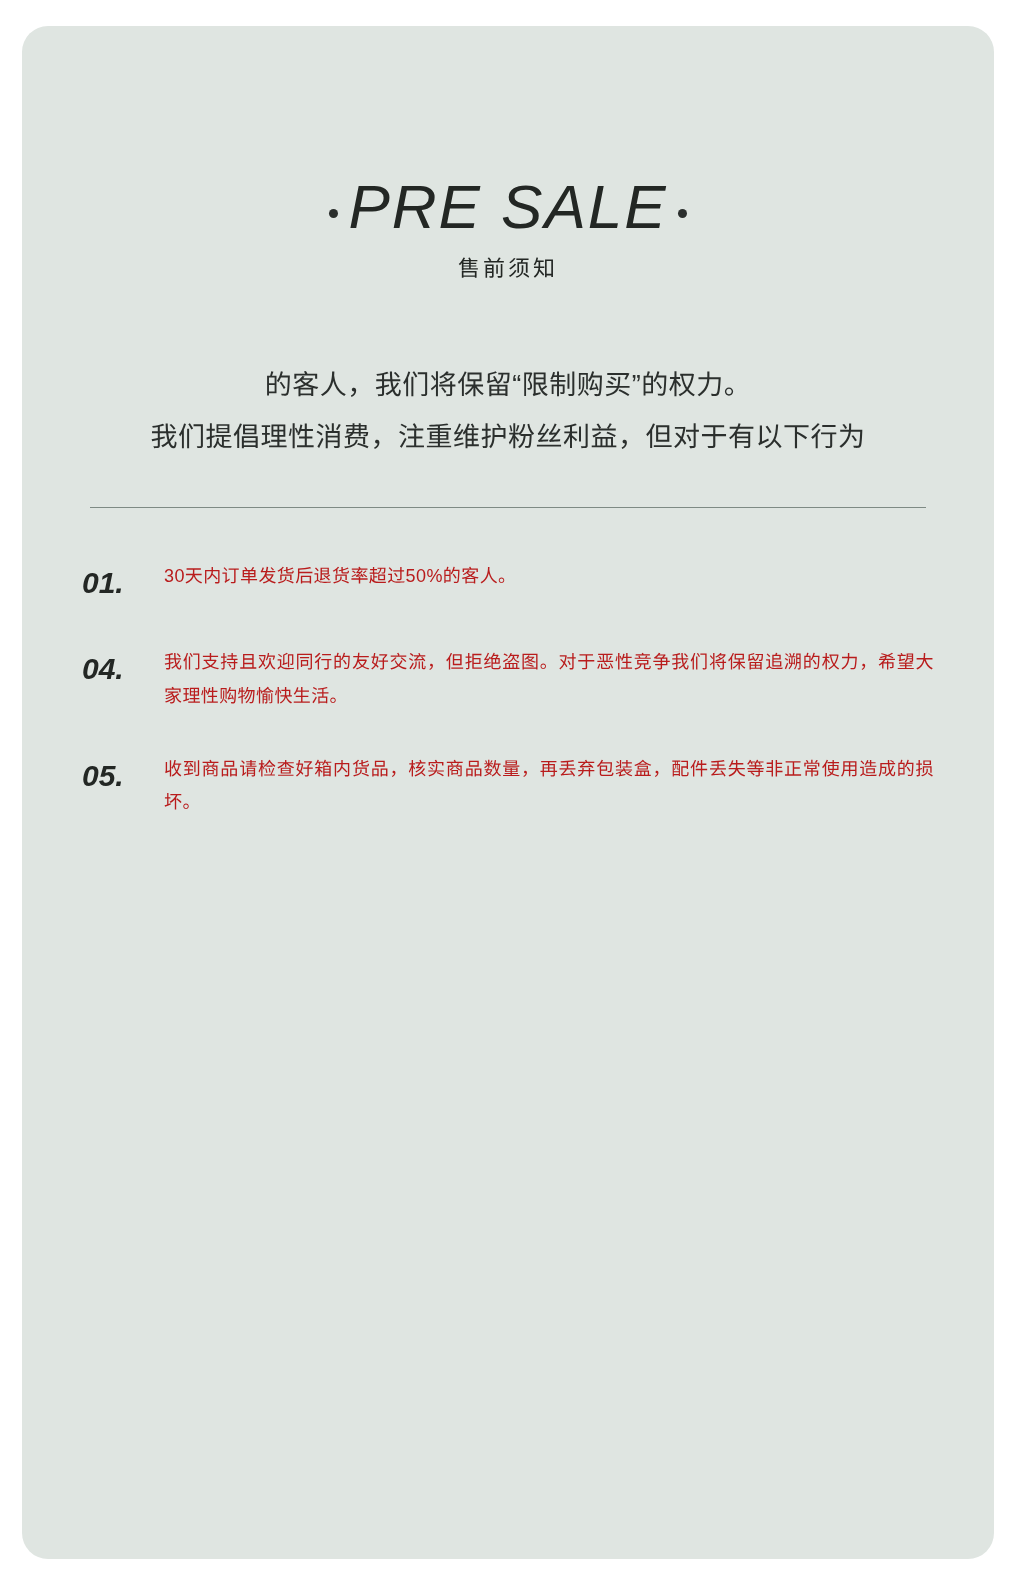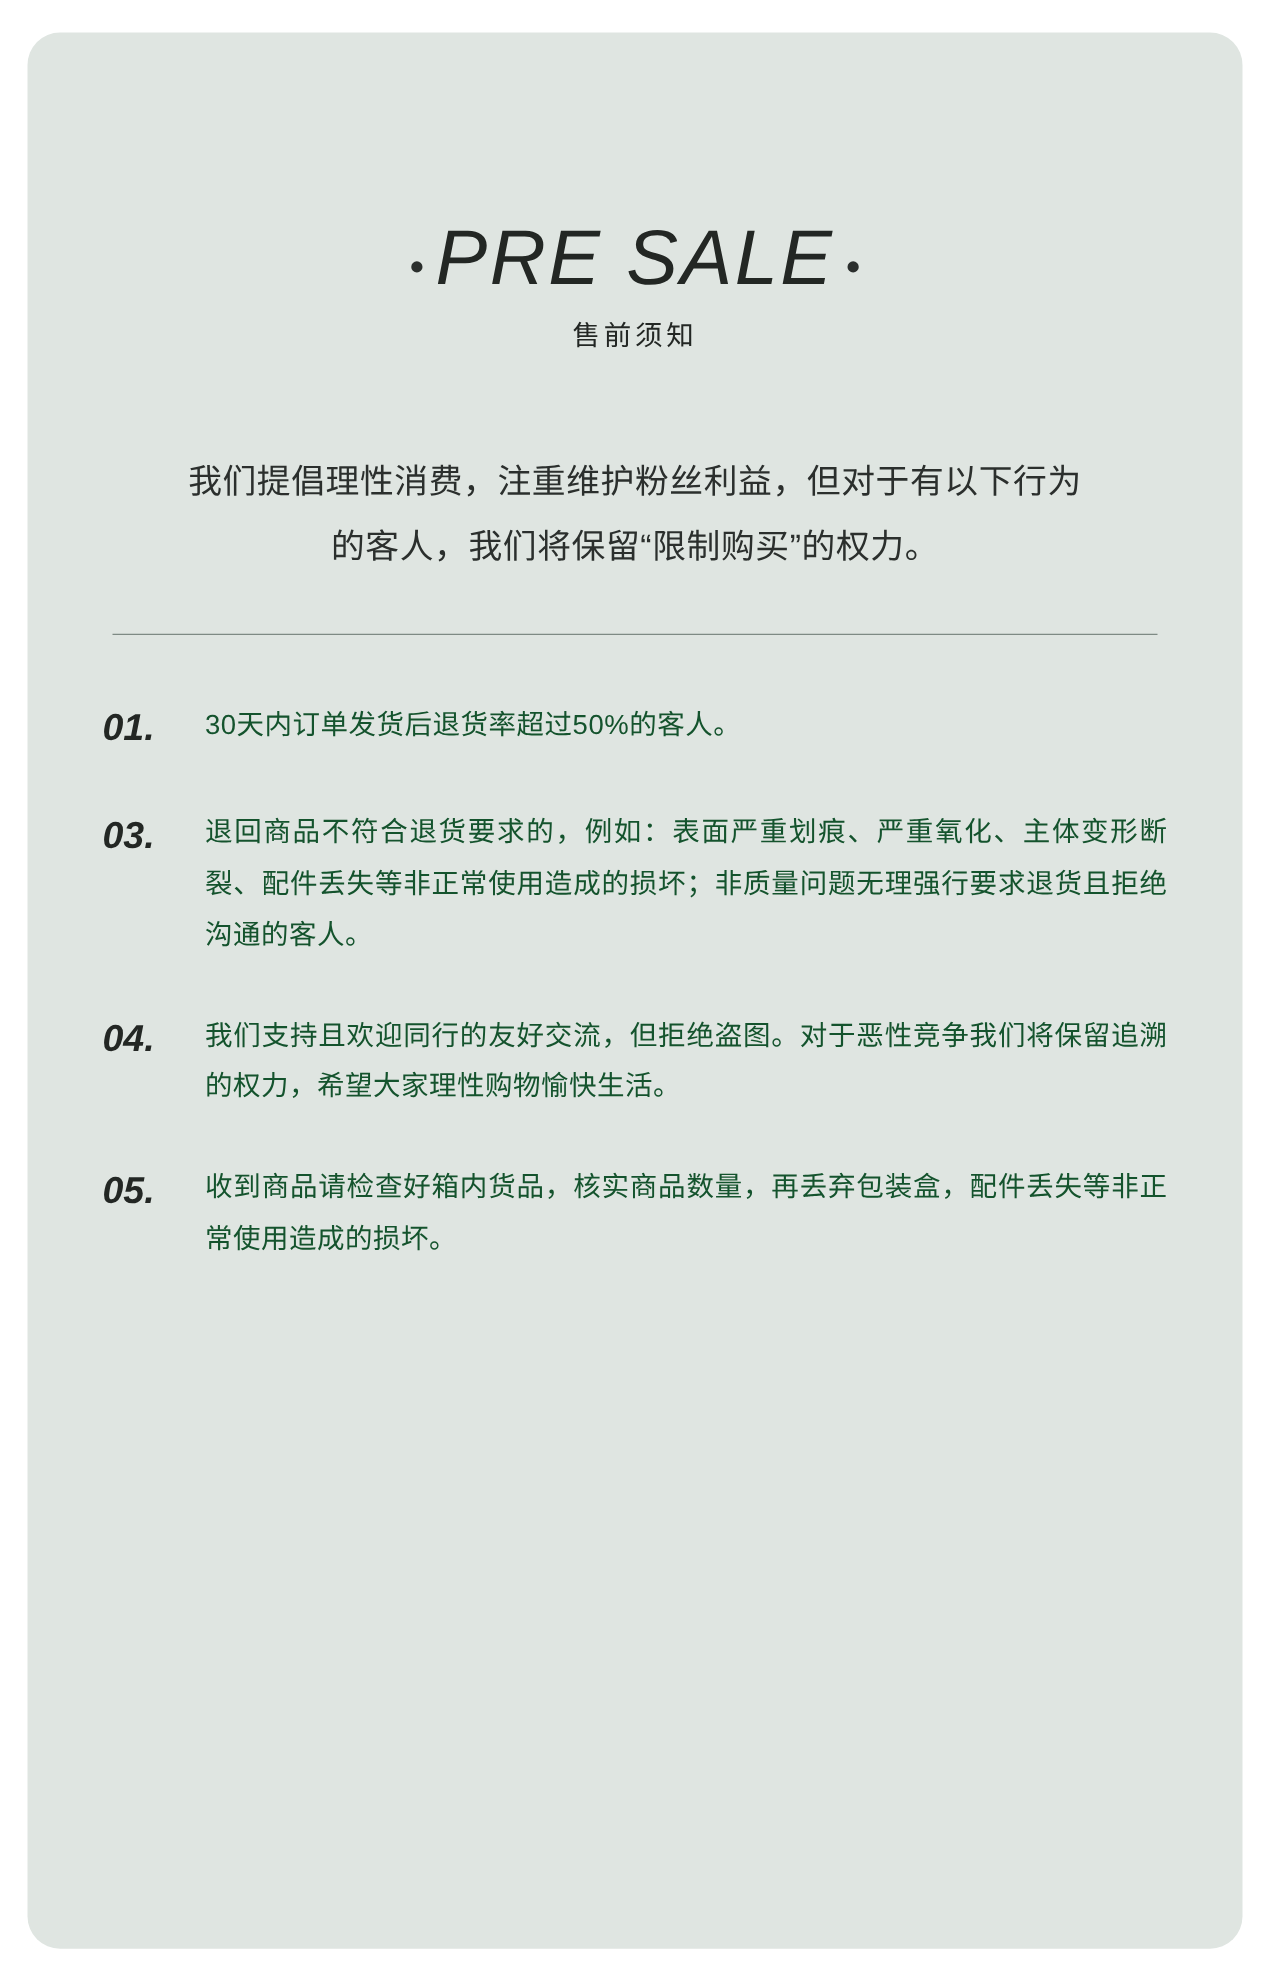--- a/index.html
+++ b/index.html
@@ -119,23 +119,23 @@
     font-style: italic;
     font-weight: 700;
     font-size: 30px;
     color: #232724;
     line-height: 1.55;
     letter-spacing: 0px;
   }
 
   .item-text {
     flex: 1 1 auto;
-    font-size: 22px;
+    font-size: 18px;
     line-height: 1.85;
-    color: #14532d;
+    color: #b91c1c;
     letter-spacing: 0.4px;
     text-align: justify;
     text-justify: inter-ideograph;
   }
 </style>
 </head>
 <body>
 
 <div class="page">
   <div class="card">
@@ -143,38 +143,34 @@
     <div class="header">
       <div class="title-row">
         <span class="dot"></span>
         <span class="title-en">PRE SALE</span>
         <span class="dot"></span>
       </div>
       <div class="title-cn">售前须知</div>
     </div>
 
     <div class="intro">
+      <p>的客人，我们将保留“限制购买”的权力。</p>
       <p>我们提倡理性消费，注重维护粉丝利益，但对于有以下行为</p>
-      <p>的客人，我们将保留“限制购买”的权力。</p>
     </div>
 
     <div class="divider"></div>
 
     <div class="list">
 
       <div class="item">
         <div class="item-num">01.</div>
         <div class="item-text">30天内订单发货后退货率超过50%的客人。</div>
       </div>
 
 
-      <div class="item">
-        <div class="item-num">03.</div>
-        <div class="item-text">退回商品不符合退货要求的，例如：表面严重划痕、严重氧化、主体变形断裂、配件丢失等非正常使用造成的损坏；非质量问题无理强行要求退货且拒绝沟通的客人。</div>
-      </div>
 
       <div class="item">
         <div class="item-num">04.</div>
         <div class="item-text">我们支持且欢迎同行的友好交流，但拒绝盗图。对于恶性竞争我们将保留追溯的权力，希望大家理性购物愉快生活。</div>
       </div>
 
       <div class="item">
         <div class="item-num">05.</div>
         <div class="item-text">收到商品请检查好箱内货品，核实商品数量，再丢弃包装盒，配件丢失等非正常使用造成的损坏。</div>
       </div>

